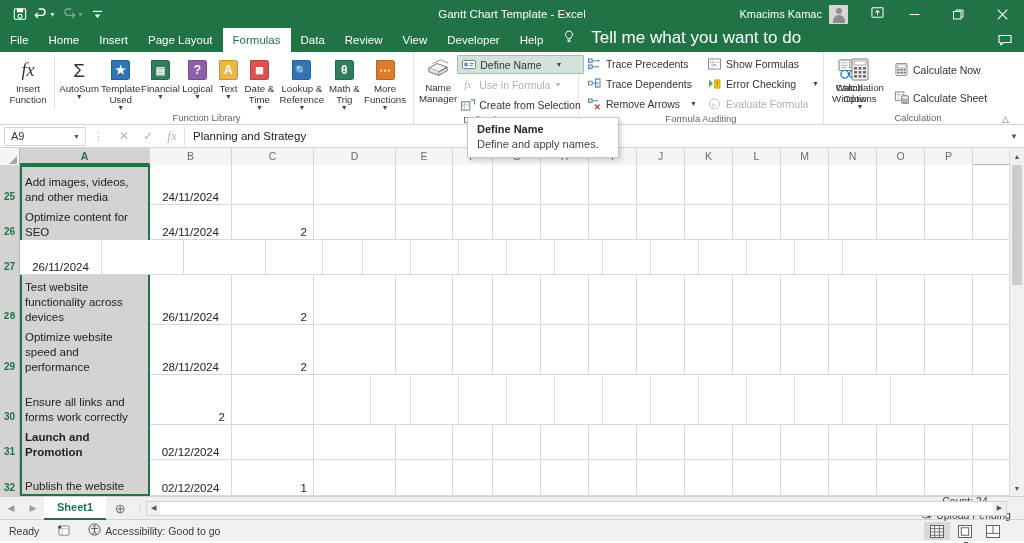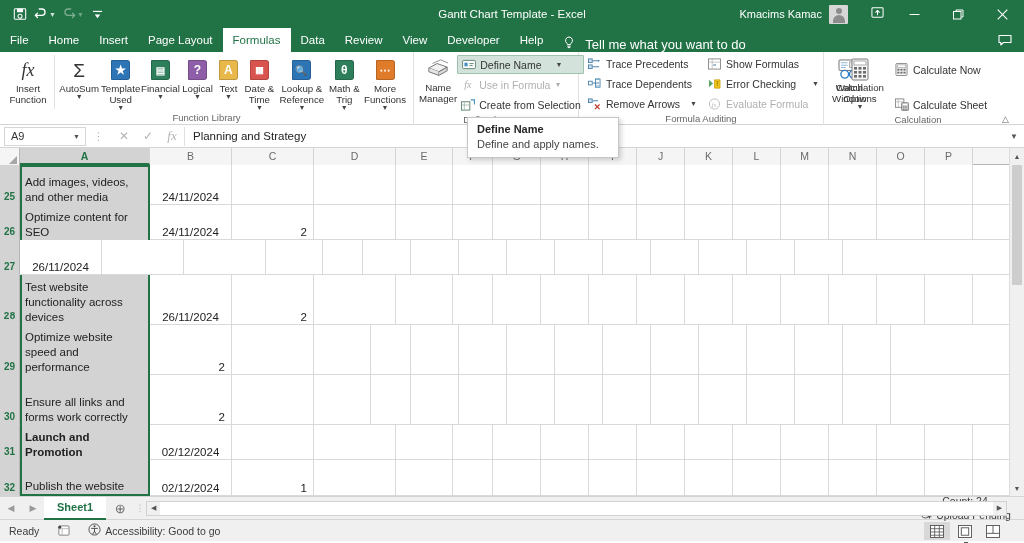--- a/index.html
+++ b/index.html
@@ -66,22 +66,22 @@
     display: flex; align-items: flex-end; position: relative;
   }
   .tab {
     height: 24px; line-height: 24px; padding: 0 10px;
     color: #fff; font-size: 11.5px; white-space: nowrap;
   }
   .tab.active {
     background: #fff; color: #217346; font-weight: normal;
   }
   .tellme {
-    display: flex; align-items: flex-end; gap: 10px;
-    height: 24px; padding: 0 10px; color: #fff; font-size: 13px;
+    display: flex; align-items: flex-start; gap: 16px;
+    height: 24px; padding: 0 10px; color: #fff; font-size: 17px;
   }
   .comments-ico { margin-left: auto; color: #fff; padding-right: 12px; height:24px; display:flex; align-items:center;}
 
   
   .ribbon {
     height: 73px; background: #fff;
     border-bottom: 1px solid #d4d4d4;
     display: flex; position: relative;
   }
   .rgroup {
@@ -607,21 +607,21 @@
                 <rect x="4" y="17" width="3" height="2.6"></rect>
                   <rect x="8.5" y="17" width="3" height="2.6"></rect>
                   <rect x="13" y="17" width="3" height="2.6"></rect>
               </g>
             </svg>
           </div>
           <div class="lbl">Calculation
 Options</div>
           <div class="caretd">▼</div>
         </div>
-        <div style="display:flex;flex-direction:column;gap:16px;padding-top:6px;">
+        <div style="display:flex;flex-direction:column;gap:9px;padding-top:6px;">
           <div class="smallrow">
             <span class="sm-ico">
               <svg width="13" height="13" viewBox="0 0 14 14">
                 <rect x="1" y="0.5" width="12" height="13" rx="1" fill="#f5f5f5" stroke="#7a7a7a" stroke-width=".9"></rect>
                 <rect x="2.5" y="2" width="9" height="3" fill="#fff" stroke="#a0a0a0" stroke-width=".7"></rect>
                 <g fill="#6d6d6d">
                   <rect x="2.5" y="6.2" width="2.3" height="2"></rect>
                     <rect x="5.8" y="6.2" width="2.3" height="2"></rect>
                     <rect x="9.1" y="6.2" width="2.3" height="2"></rect>
                   <rect x="2.5" y="9.4" width="2.3" height="2"></rect>
@@ -817,20 +817,25 @@
               <div class="gcell" style="width: 48px; height: 50px;"></div>
               <div class="gcell" style="width: 48px; height: 50px;"></div>
               <div class="gcell" style="width: 48px; height: 50px;"></div>
             </div>
             <div class="grow" style="height: 50px;">
               <div class="gcell colA" style="width: 130px; height: 50px;">
                 <div class="va-bottom">
                   <span>Optimize website speed and performance</span>
                 </div>
               </div>
+              <div class="gcell date" style="width: 82px; height: 50px;">
+                <div class="va-bottom">
+                  <span>28/11/2024</span>
+                </div>
+              </div>
               <div class="gcell num" style="width: 82px; height: 50px;">
                 <div class="va-bottom">
                   <span>2</span>
                 </div>
               </div>
               <div class="gcell" style="width: 82px; height: 50px;"></div>
               <div class="gcell" style="width: 57px; height: 50px;"></div>
               <div class="gcell" style="width: 40px; height: 50px;"></div>
               <div class="gcell" style="width: 48px; height: 50px;"></div>
               <div class="gcell" style="width: 48px; height: 50px;"></div>

